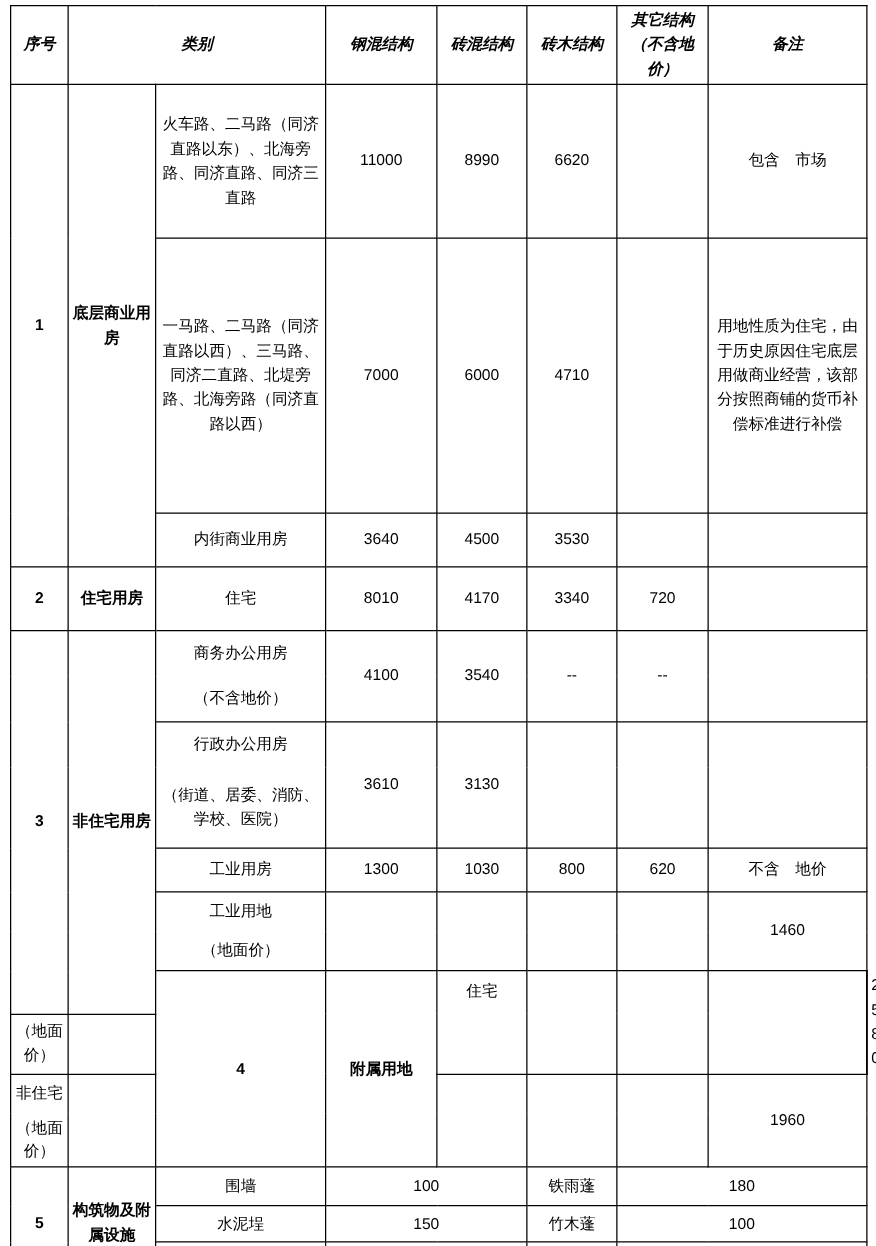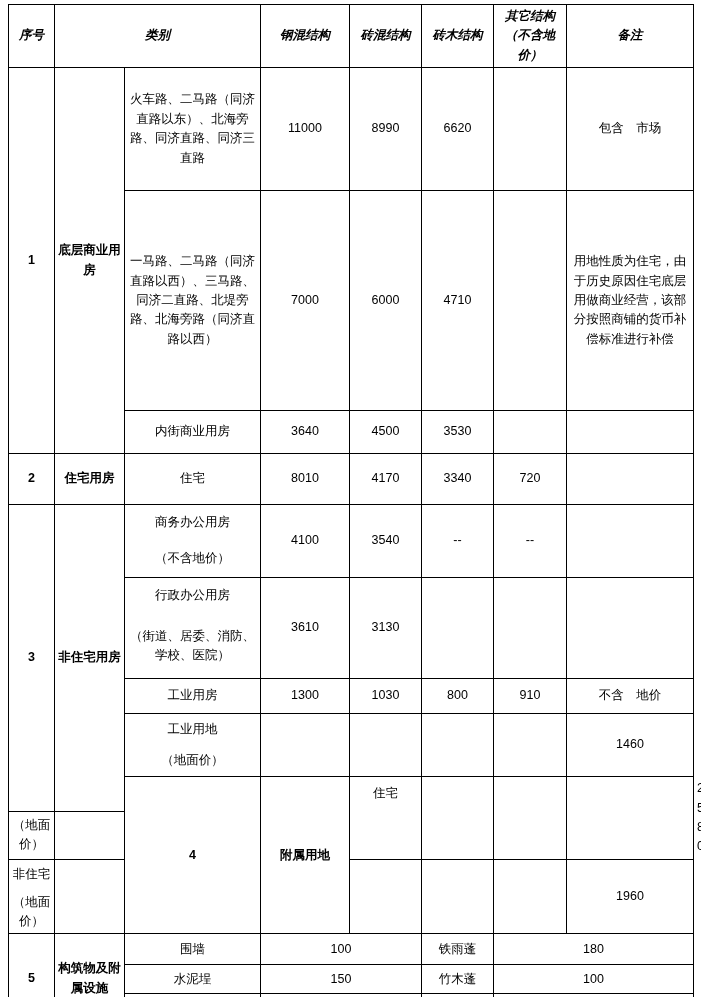--- a/index.html
+++ b/index.html
@@ -145,21 +145,21 @@
     </tr>
     <tr>
       <td class="tight" style="height:60px;border-top:none">（街道、居委、消防、学校、医院）</td>
     </tr>
 
     <tr>
       <td style="height:30px">工业用房</td>
       <td class="val">1300</td>
       <td class="val">1030</td>
       <td class="val">800</td>
-      <td class="val">910</td>
+      <td class="val">620</td>
       <td class="val">不含　地价</td>
     </tr>
 
     <tr>
       <td style="height:27px;border-bottom:none">工业用地</td>
       <td class="val" rowspan="2"></td>
       <td class="val" rowspan="2"></td>
       <td class="val" rowspan="2"></td>
       <td class="val" rowspan="2"></td>
       <td class="val" rowspan="2">1460</td>

